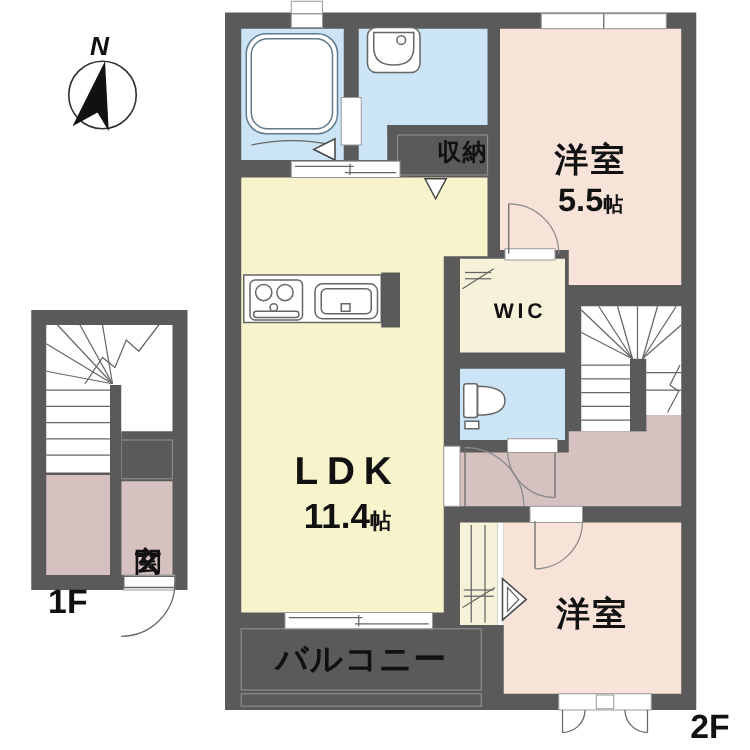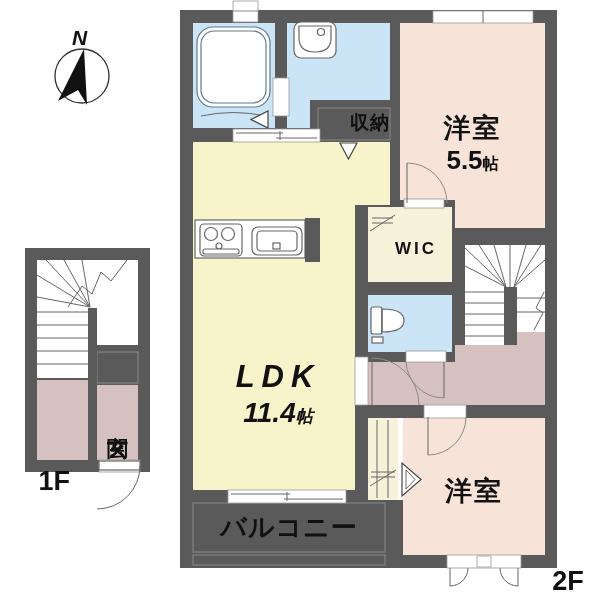--- a/index.html
+++ b/index.html
@@ -21,21 +21,21 @@
   .tri{fill:#fff;stroke:#444;stroke-width:1.2;}
   .opening{fill:#fff;stroke:#999;stroke-width:0.8;}
   .needle{fill:#111;}
   
   .lbl{position:absolute;font-weight:bold;color:#111;text-align:center;line-height:1.15;}
   .rname{font-size:27px;letter-spacing:2px;margin-top:33px;}
   .rsize{margin-top:2px;font-size:26px;}
   .rsize .unit{font-size:16px;}
   #lbl-west1{left:400px;top:80px;width:145px;}
   #lbl-west2{left:403px;top:443px;width:142px;}
-  #lbl-ldk{left:193px;top:326px;width:170px;font-style:italic;}
+  #lbl-ldk{left:193px;top:326px;width:170px;}
   #lbl-ldk .rname{font-size:31px;letter-spacing:7px;}
   #lbl-ldk .rsize{font-size:28px;margin-top:2px;}
   #lbl-ldk .rsize .unit{font-size:17px;}
   #lbl-balcony{left:193px;top:513px;width:192px;font-size:26px;letter-spacing:1px;text-align:center;}
   #lbl-shuno{left:318px;top:112px;width:72px;font-size:19px;letter-spacing:1px;margin-left:16px;}
   #lbl-wic{left:346px;top:239px;width:84px;font-size:17px;letter-spacing:3px;margin-left:28px;}
   #lbl-genkan{left:97px;top:388px;width:41px;height:70px;font-size:21px;
               writing-mode:vertical-rl;text-orientation:upright;display:flex;
               align-items:center;justify-content:center;letter-spacing:4px;}
   #lbl-1f{left:24px;top:466px;width:46px;font-size:27px;text-align:right;}

